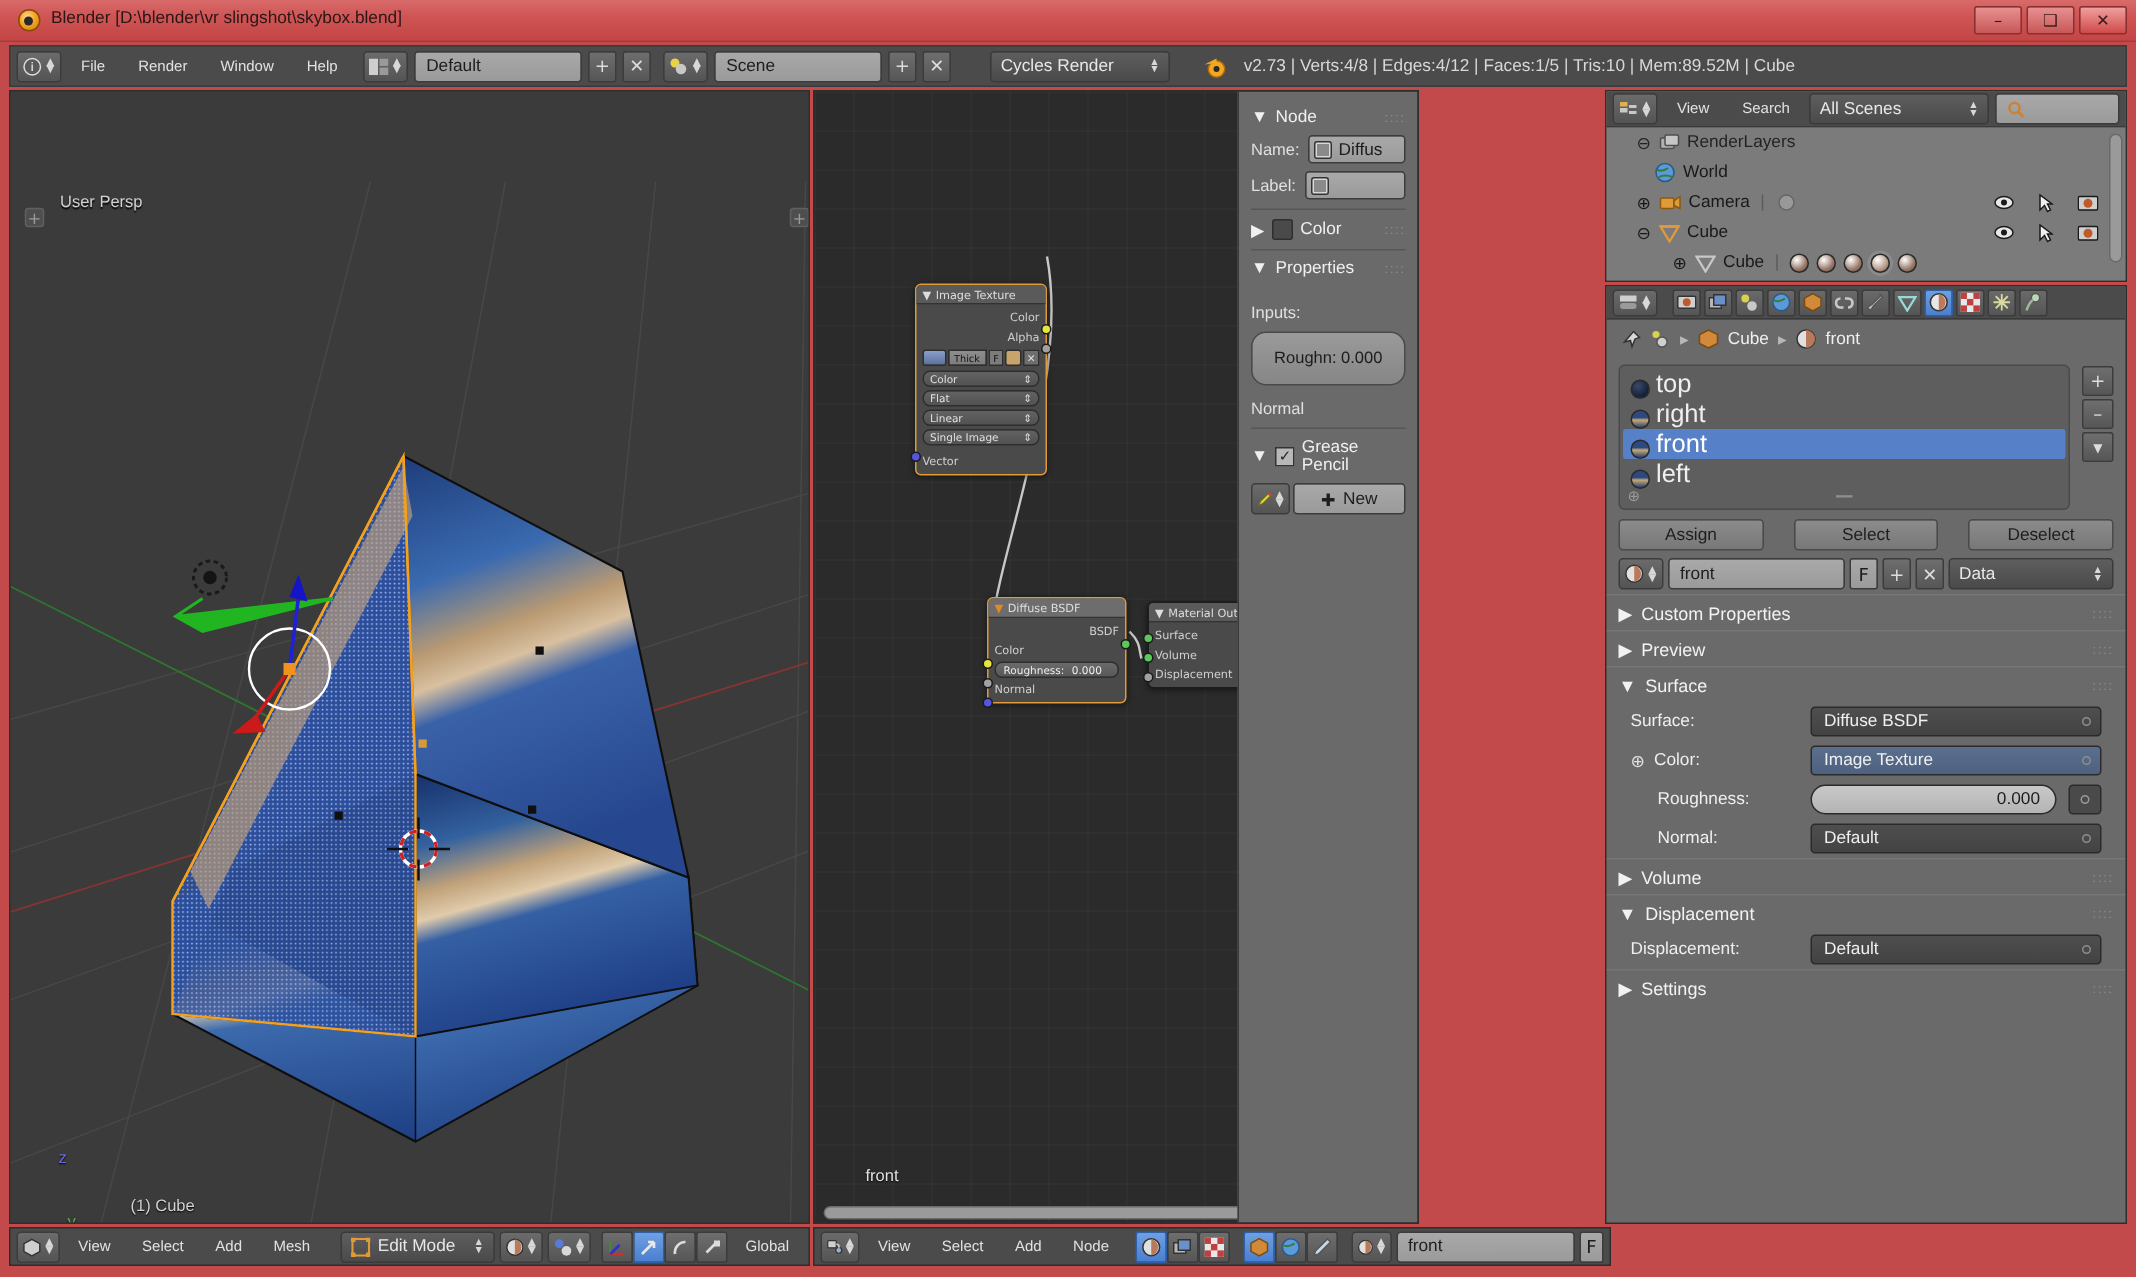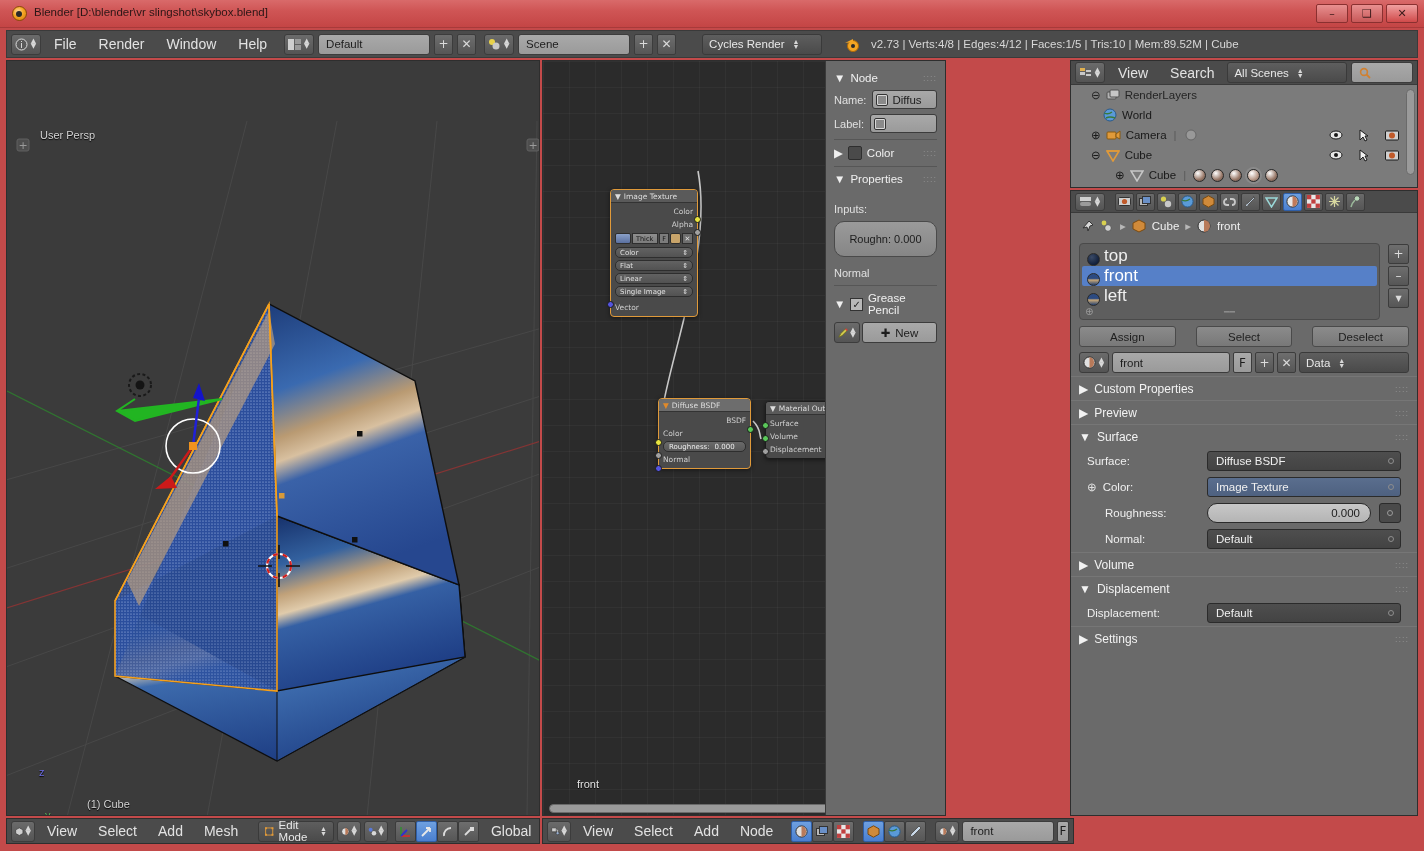--- a/index.html
+++ b/index.html
@@ -39,21 +39,21 @@
   }
   .wbtn.close { background:linear-gradient(to bottom,#f0a0a0,#d04a4a); }
 
   
   .topbar {
     position:absolute; left:6px; top:30px; width:1412px; height:28px;
     background:#4b4b4b; border:1px solid #3a3a3a;
     display:flex; align-items:center; padding:0 4px; gap:4px;
   }
   .menu-item {
-    padding:2px 9px; font-size:14px; color:#e2e2e2; white-space:nowrap;
+    padding:2px 9px; font-size:10px; color:#e2e2e2; white-space:nowrap;
     font-family:"Liberation Sans", sans-serif;
   }
 
   .icon-btn {
     height:21px; min-width:24px; background:linear-gradient(to bottom,#6b6b6b,#545454);
     border:1px solid #3c3c3c; border-radius:3px; display:flex; align-items:center;
     justify-content:center; gap:2px; padding:0 3px;
   }
   .spin { width:7px; display:flex; flex-direction:column; align-items:center;
           justify-content:center; line-height:5px; font-size:7px; color:#d8d8d8; }
@@ -66,21 +66,21 @@
   }
   .sqbtn {
     width:19px; height:21px; background:linear-gradient(to bottom,#6e6e6e,#565656);
     border:1px solid #3c3c3c; display:flex; align-items:center; justify-content:center;
     color:#dcdcdc; font-size:12px; border-radius:2px;
   }
   .dropdown {
     height:21px; background:linear-gradient(to bottom,#5e5e5e,#4a4a4a);
     border:1px solid #3a3a3a; border-radius:3px; color:#e8e8e8;
     display:flex; align-items:center; padding:0 6px; font-size:11.5px;
-    gap:8px;
+    justify-content:space-between; gap:8px;
     font-family:"Liberation Sans", sans-serif;
   }
   .stats { color:#d8d8d8; font-size:11.5px; white-space:nowrap;
            font-family:"Liberation Sans", sans-serif; }
 
   
   .editor { position:absolute; border:1px solid #2e2e2e; overflow:hidden; }
 
   
   #viewport { left:6px; top:60px; width:534px; height:756px; background:#3c3c3c; }
@@ -759,20 +759,24 @@
         </svg>
       <span>front</span>
     </div>
 
     <div style="display:flex; align-items:flex-start;">
       <div class="slotlist" style="flex:1">
         <div class="slot">
           <span class="matball" style="background:radial-gradient(circle at 35% 30%,#3a4a66,#12203c 70%,#0a1326)"></span>
           <span>top</span>
         </div>
+        <div class="slot">
+          <span class="matball" style="background:linear-gradient(to bottom,#2c4a80 40%,#c8a878 55%,#24406e)"></span>
+          <span>right</span>
+        </div>
         <div class="slot sel">
           <span class="matball" style="background:linear-gradient(to bottom,#2c4a80 40%,#c8a878 55%,#24406e)"></span>
           <span>front</span>
         </div>
         <div class="slot">
           <span class="matball" style="background:linear-gradient(to bottom,#2c4a80 40%,#c8a878 55%,#24406e)"></span>
           <span>left</span>
         </div>
         <div style="display:flex; align-items:center; justify-content:center; height:11px; position:relative;">
           <span style="position:absolute;left:3px;color:#9a9a9a;font-size:10px">⊕</span>

